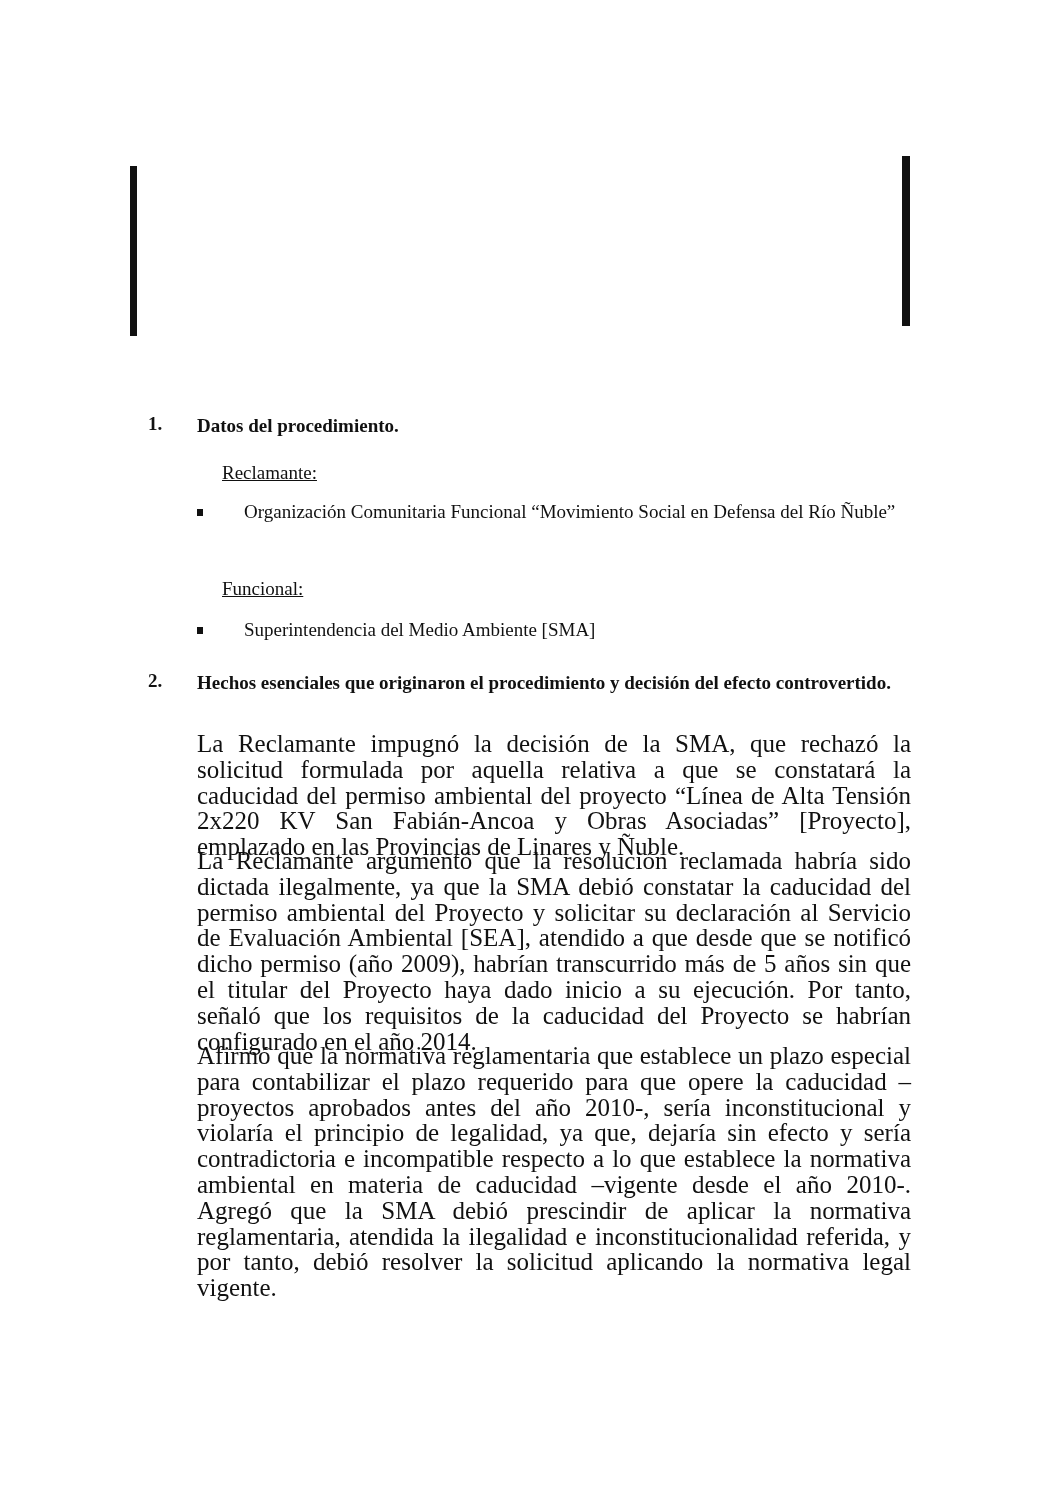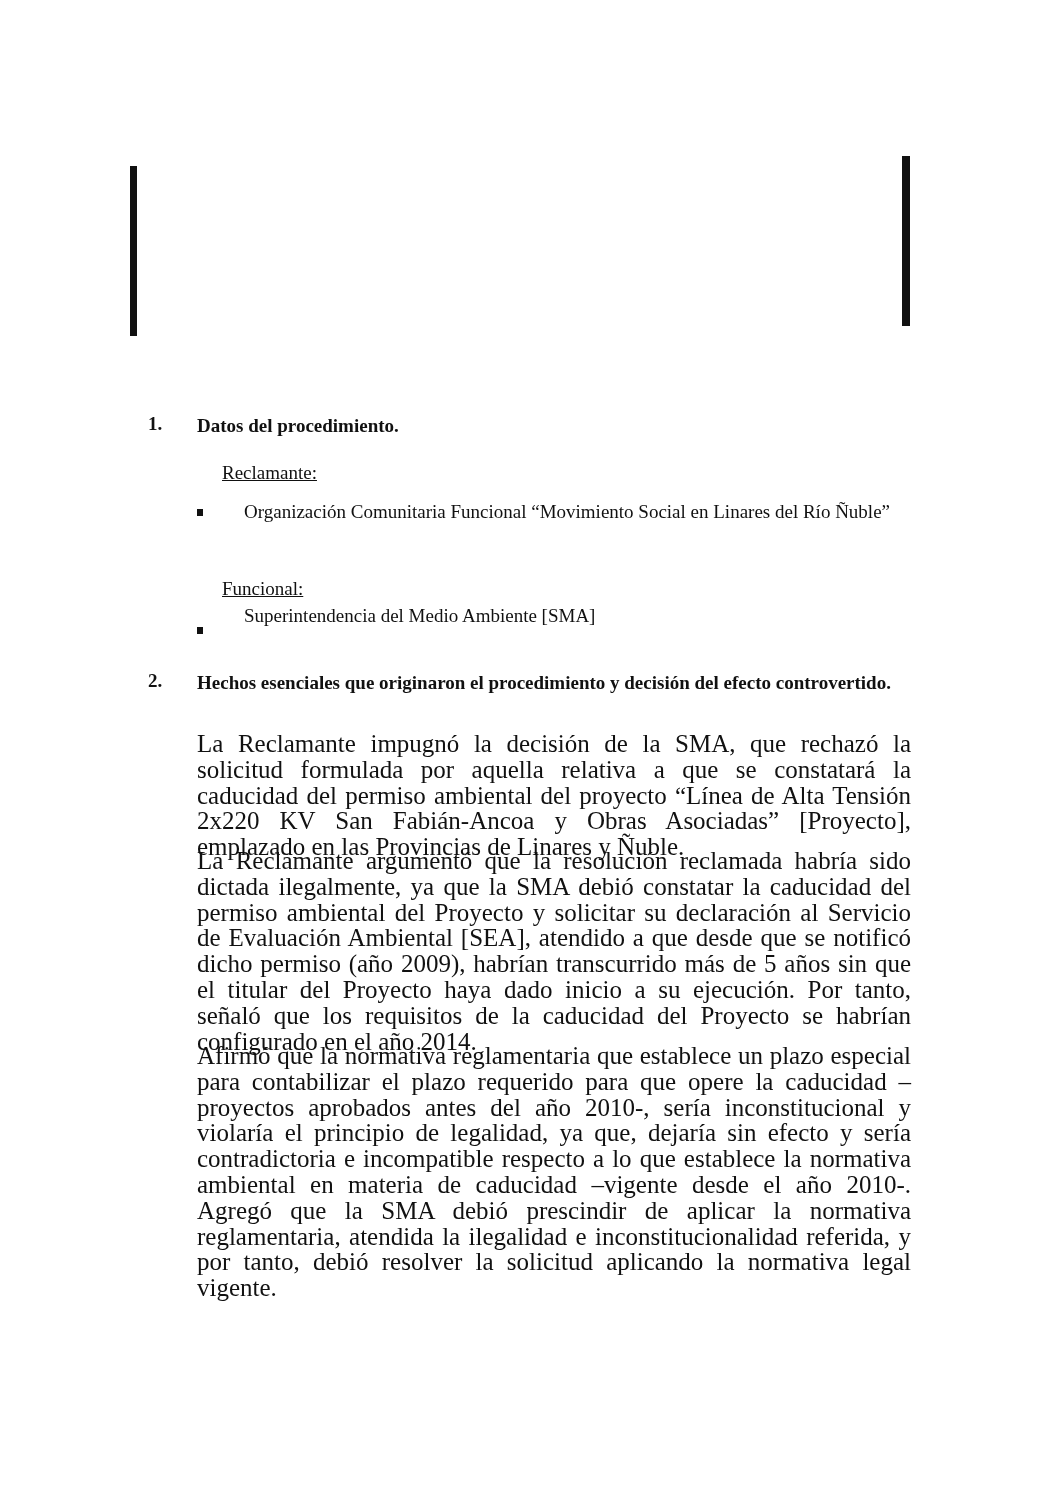--- a/index.html
+++ b/index.html
@@ -47,24 +47,24 @@
 <div class="title-box">
   <div class="bar-left"></div>
   <div class="bar-right"></div>
 </div>
 
 <div class="sec-num" style="top:413px;">1.</div>
 <div class="sec-head" style="top:413px;">Datos del procedimiento.</div>
 
 <div class="label" style="top:462px;">Reclamante:</div>
 <div class="bullet-mark" style="top:509px;"></div>
-<div class="bullet-text" style="top:499px;">Organización Comunitaria Funcional “Movimiento Social en Linares del Río Ñuble”</div>
+<div class="bullet-text" style="top:499px;">Organización Comunitaria Funcional “Movimiento Social en Defensa del Río Ñuble”</div>
 
 <div class="label" style="top:578px;">Funcional:</div>
 <div class="bullet-mark" style="top:627px;"></div>
-<div class="bullet-text" style="top:603px;">Superintendencia del Medio Ambiente [SMA]</div>
+<div class="bullet-text" style="top:617px;">Superintendencia del Medio Ambiente [SMA]</div>
 
 <div class="sec-num" style="top:670px;">2.</div>
 <div class="sec-head" style="top:670px;">Hechos esenciales que originaron el procedimiento y decisión del efecto controvertido.</div>
 
 <div class="para" style="top:731px;">La Reclamante impugnó la decisión de la SMA, que rechazó la solicitud formulada por aquella relativa a que se constatará la caducidad del permiso ambiental del proyecto “Línea de Alta Tensión 2x220 KV San Fabián-Ancoa y Obras Asociadas” [Proyecto], emplazado en las Provincias de Linares y Ñuble.</div>
 <div class="para" style="top:848px;">La Reclamante argumentó que la resolución reclamada habría sido dictada ilegalmente, ya que la SMA debió constatar la caducidad del permiso ambiental del Proyecto y solicitar su declaración al Servicio de Evaluación Ambiental [SEA], atendido a que desde que se notificó dicho permiso (año 2009), habrían transcurrido más de 5 años sin que el titular del Proyecto haya dado inicio a su ejecución. Por tanto, señaló que los requisitos de la caducidad del Proyecto se habrían configurado en el año 2014.</div>
 <div class="para" style="top:1043px;">Afirmó que la normativa reglamentaria que establece un plazo especial para contabilizar el plazo requerido para que opere la caducidad –proyectos aprobados antes del año 2010-, sería inconstitucional y violaría el principio de legalidad, ya que, dejaría sin efecto y sería contradictoria e incompatible respecto a lo que establece la normativa ambiental en materia de caducidad –vigente desde el año 2010-. Agregó que la SMA debió prescindir de aplicar la normativa reglamentaria, atendida la ilegalidad e inconstitucionalidad referida, y por tanto, debió resolver la solicitud aplicando la normativa legal vigente.</div>
 
 </body></html>

